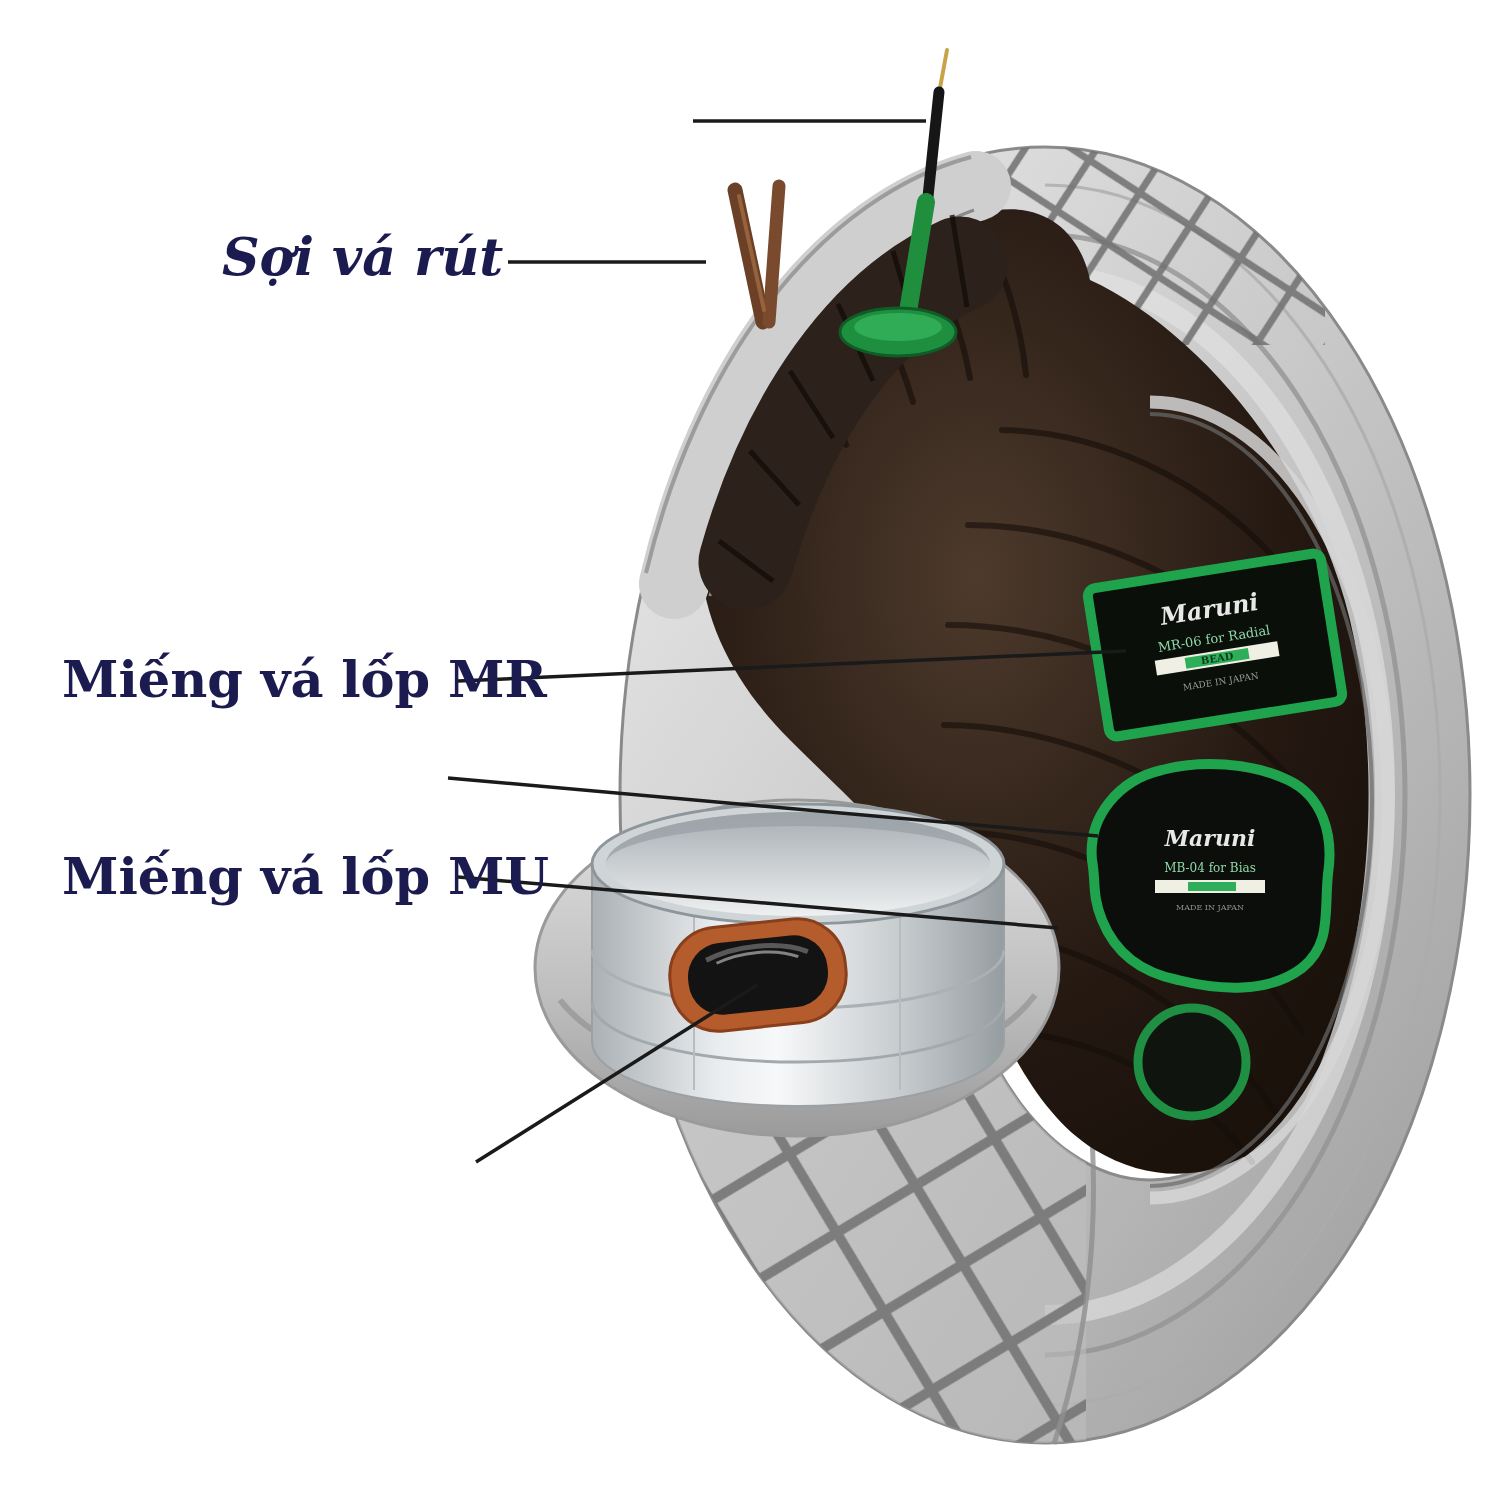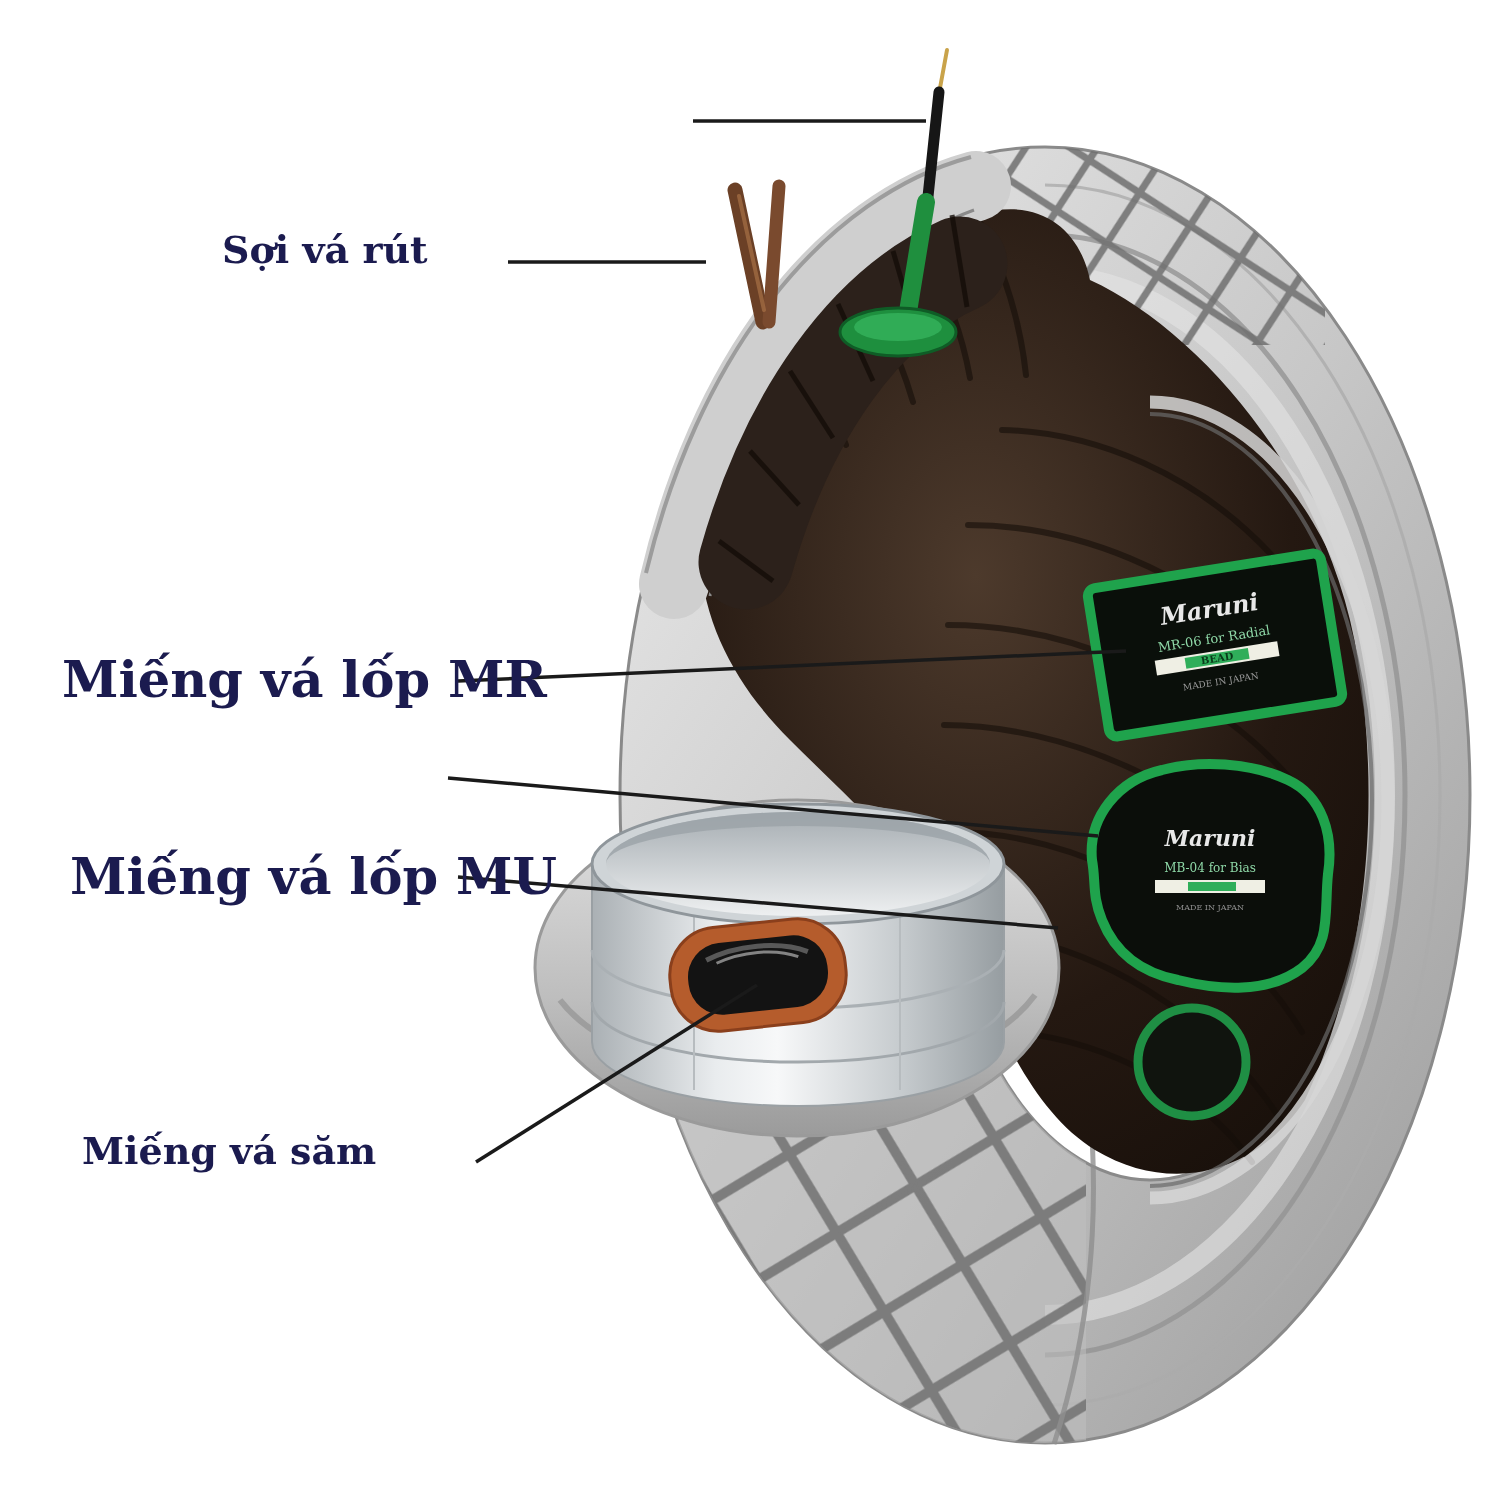--- a/index.html
+++ b/index.html
@@ -13,21 +13,21 @@
   .stage svg{position:absolute;inset:0;}
   .diagram-label{
     position:absolute;
     color:#1b1b4f;
     font-weight:bold;
     line-height:1;
     white-space:nowrap;
     letter-spacing:0px;
   }
   .lbl-xl{font-size:62px;}
-  .lbl-lg{font-size:38px;}
+  .lbl-lg{font-size:52px;font-style:italic;}
   .lbl-md{font-size:51px;}
 </style>
 </head>
 <body>
 
 <div class="stage">
 
   <svg width="1500" height="1500" viewBox="0 0 1500 1500" font-family="DejaVu Serif, Liberation Serif, serif">
     <defs>
       <linearGradient id="gBody" x1="0" y1="0" x2="1" y2="1">
@@ -204,17 +204,16 @@
       <line x1="476" y1="1162" x2="757" y2="985"></line>
     </g>
   </svg>
 
 
   <div class="diagram-label lbl-lg" style="left:222px; top:231px;">Sợi vá rút</div>
 
   <div class="diagram-label lbl-md" style="left:62px; top:654px;text-align:center;">Miếng vá lốp MR</div>
 
 
-  <div class="diagram-label lbl-md" style="left:62px; top:851px;margin-left:8px;">Miếng vá lốp MU</div>
-
-  <div class="diagram-label lbl-lg" style="left:82px; top:1132px;">Miếng vá săm</div>
+  <div class="diagram-label lbl-md" style="left:62px; top:851px;">Miếng vá lốp MU</div>
+
 
 </div>
 
 </body></html>

